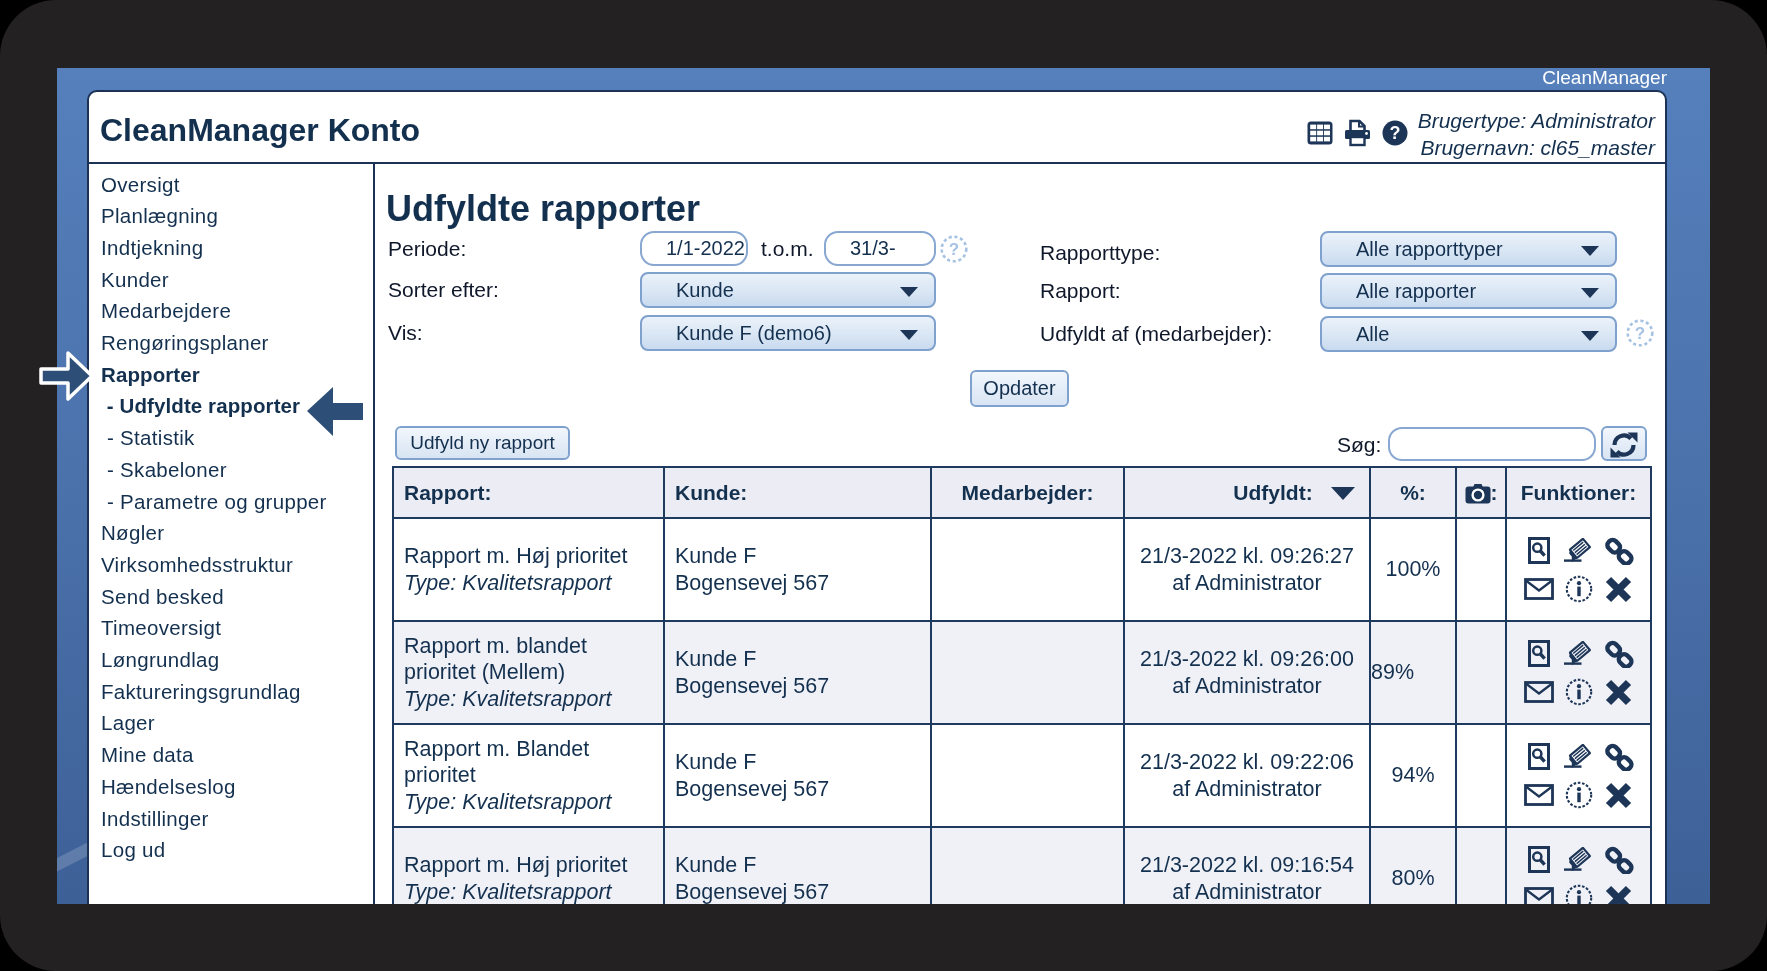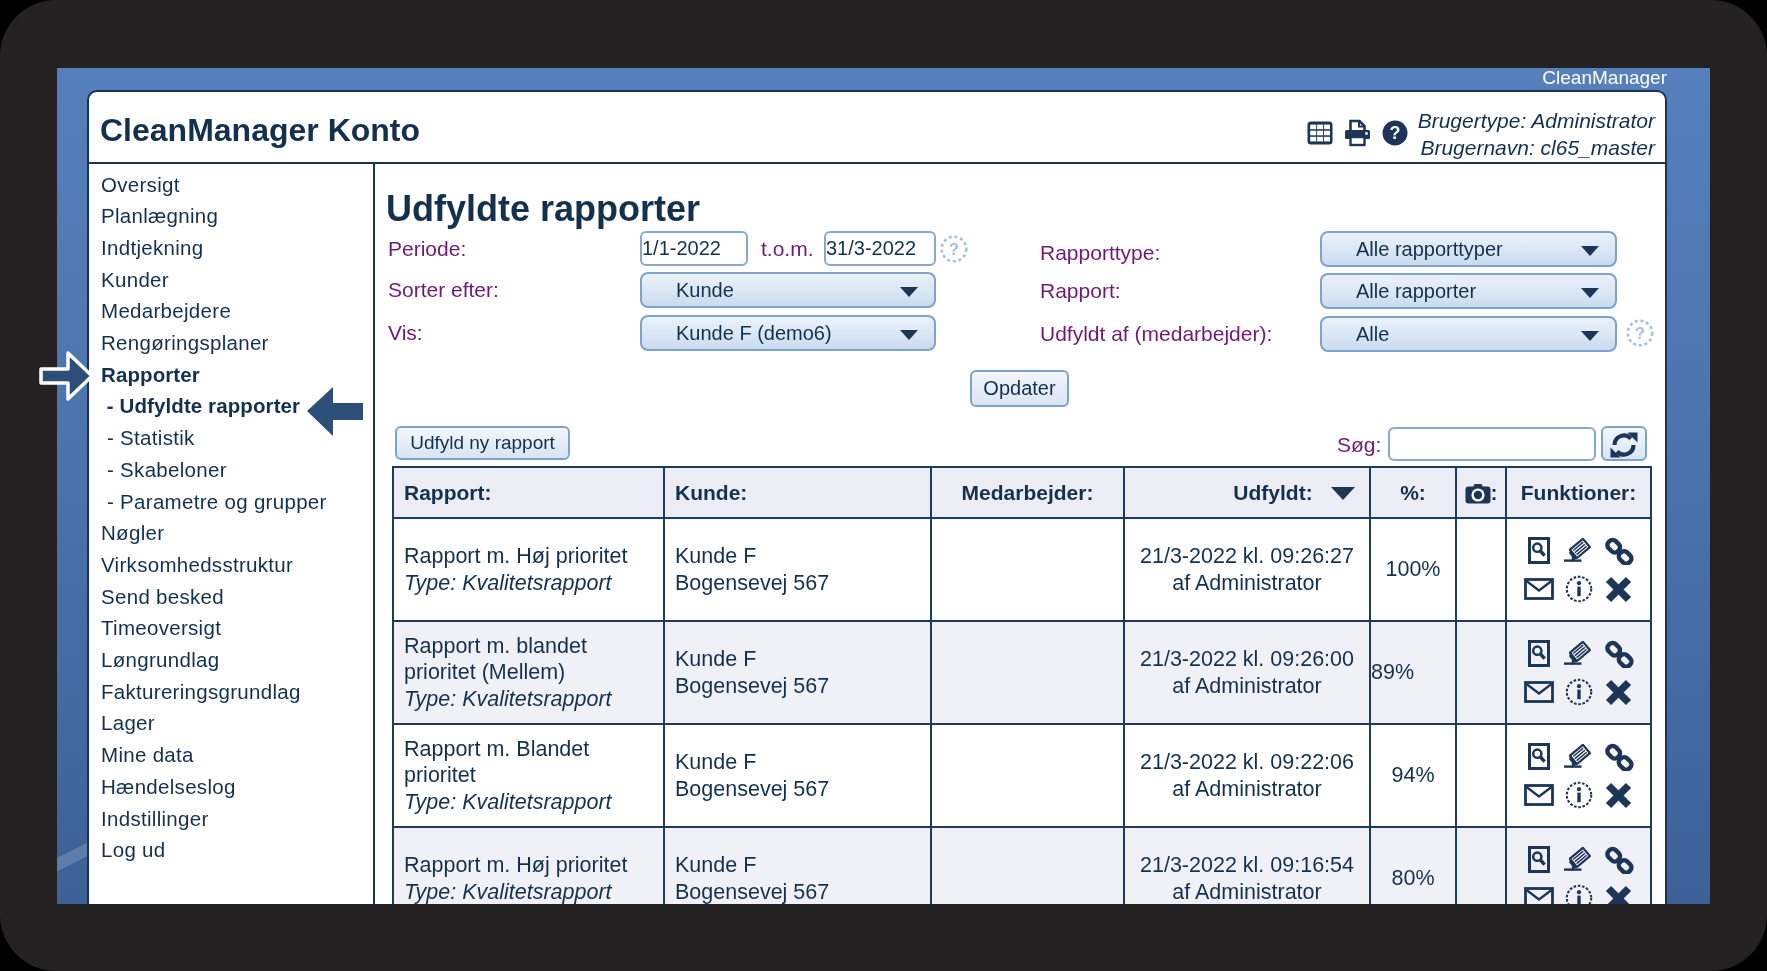--- a/index.html
+++ b/index.html
@@ -20,23 +20,23 @@
 .hr { position:absolute; left:0px; top:70px; width:1576px; height:2px; background:#1b3254; }
 .userinfo { position:absolute; right:10px; top:15px; text-align:right; font-size:21px;
   font-style:italic; color:#14304f; line-height:27px; }
 .hicons { position:absolute; left:1218px; top:27px; display:flex; gap:11px; align-items:center; }
 
 .sdiv { position:absolute; left:284px; top:72px; width:2px; height:828px; background:#1b3254; }
 .menu { position:absolute; left:12px; top:76.5px; font-size:20.5px; letter-spacing:0.3px; line-height:31.7px; color:#14304f; white-space:nowrap; }
 .menu .b { font-weight:bold; letter-spacing:0.1px; }
 
 .h2 { position:absolute; left:297px; top:76px; font-size:36px; font-weight:bold; color:#14304f;margin-top:20px; }
-.lbl { position:absolute; font-size:21px; color:#701a75; line-height:35px; height:35px; }
-.inp { position:absolute; height:35px; background:#fff; border:2px solid #88a8d2; border-radius:6px;
-  font-size:20px; color:#14304f; padding-left:0; font-family:"Liberation Sans",sans-serif; line-height:31px; }
+.lbl { position:absolute; font-size:21px; color:#0f172a; line-height:35px; height:35px; }
+.inp { position:absolute; height:35px; background:#fff; border:2px solid #88a8d2; border-radius:14px;
+  font-size:20px; color:#14304f; padding-left:24px; font-family:"Liberation Sans",sans-serif; line-height:31px; }
 .sel { position:absolute; height:36px; border:2px solid #7fa1cd; border-radius:8px;
   background:linear-gradient(180deg,#ebf2fa 0%,#d9e6f4 55%,#c9dbef 100%);
   font-size:20px; color:#14304f; line-height:32px; padding-left:34px; }
 .sel .tri { position:absolute; right:16px; top:13px; width:0; height:0;
   border-left:9px solid transparent; border-right:9px solid transparent; border-top:10px solid #1d3557; }
 .btn { position:absolute; border:2px solid #7fa1cd; border-radius:6px;
   background:linear-gradient(180deg,#f3f7fc 0%,#e3ecf7 55%,#d9e5f3 100%);
   font-size:20px; color:#14304f; text-align:center; }
 
 table { border-collapse:collapse; table-layout:fixed; }

